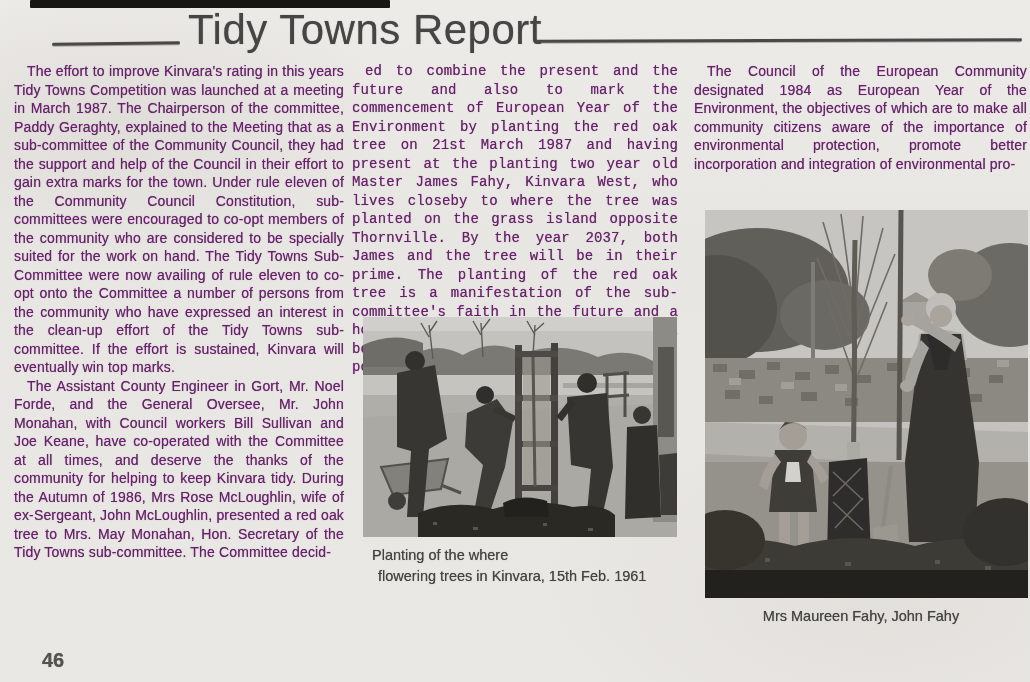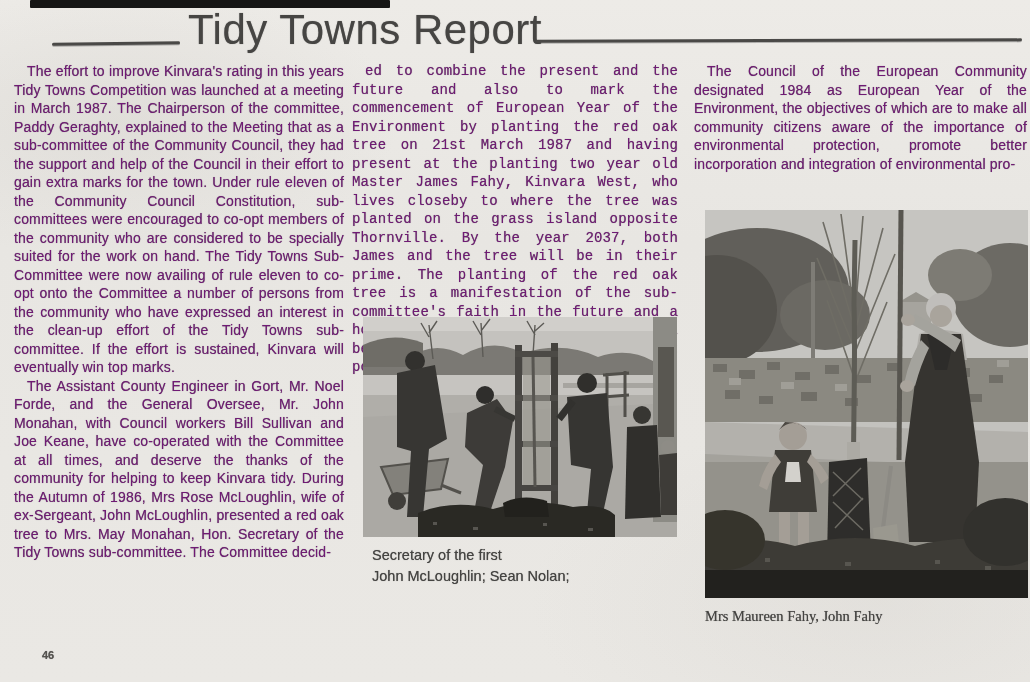--- a/index.html
+++ b/index.html
@@ -38,23 +38,23 @@
   .photo{display:block;filter:blur(.4px) contrast(.96);}
   .photo-mid{left:363px;top:317px;}
   .photo-right{left:705px;top:210px;}
   .caption{
     font-size:14.5px;line-height:20.5px;color:#454442;
     text-shadow:0 0 .7px rgba(75,75,73,.8);
   }
   .caption-mid{left:372px;top:545px;width:312px;}
   .cap-indent-1{padding-left:6px;}
   .cap-indent-2{padding-left:9px;}
-  .caption-right{left:705px;top:606px;width:318px;text-align:left;padding-right:6px;box-sizing:border-box;font-family:Liberation Serif, serif;}
+  .caption-right{left:705px;top:606px;width:318px;text-align:center;padding-right:6px;box-sizing:border-box;}
   .page-number{
-    left:42px;top:649px;font-size:11px;font-weight:700;color:#555350;
+    left:42px;top:649px;font-size:20px;font-weight:700;color:#555350;
     text-shadow:0 0 .7px rgba(75,75,73,.8);
   }
 </style>
 </head>
 <body>
 
 <div class="abs top-rule"></div>
 
 <h1 class="abs page-title">Tidy Towns Report</h1>
 <div class="abs title-line left"></div>
@@ -132,22 +132,22 @@
     <g fill="#55534e">
       <rect x="70" y="205" width="4" height="3"></rect>
         <rect x="110" y="210" width="5" height="3"></rect>
       <rect x="180" y="206" width="4" height="3"></rect>
         <rect x="225" y="211" width="5" height="3"></rect>
     </g>
   </svg>
 </figure>
 
 <div class="abs caption caption-mid">
-  <div>Secretary of the first</div>
-  <div>John McLoughlin; Sean Nolan;</div>
+  <div>Planting of the where</div>
+  <div class="cap-indent-1">flowering trees in Kinvara, 15th Feb. 1961</div>
 </div>
 
 <div class="abs col col-right">
   <p>The Council of the European Community designated 1984 as European Year of the Environment, the objectives of which are to make all community citizens aware of the importance of environmental protection, promote better incorporation and integration of environmental pro-</p>
 </div>
 
 <figure class="abs photo-right">
   <svg class="photo" width="323" height="388" viewBox="0 0 323 388">
     <rect x="0" y="0" width="323" height="388" fill="#c6c5c1"></rect>
 

